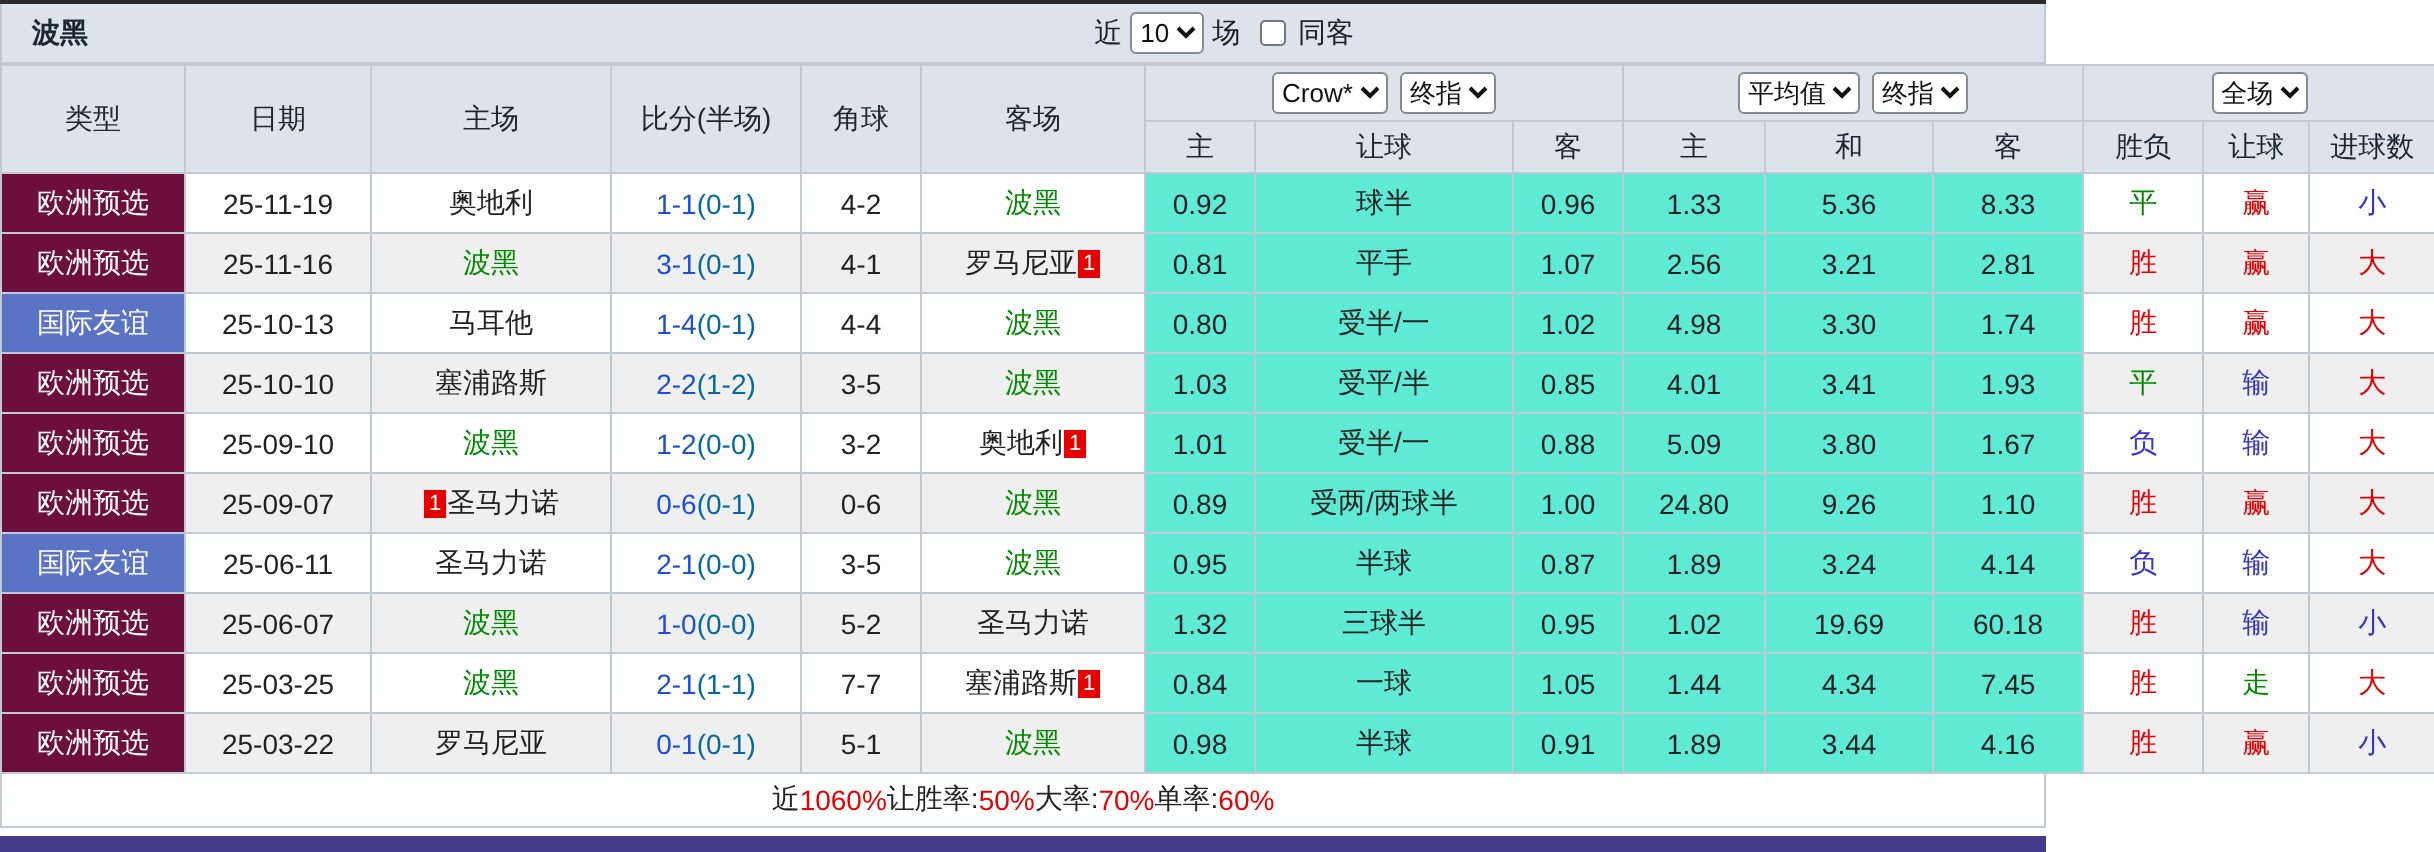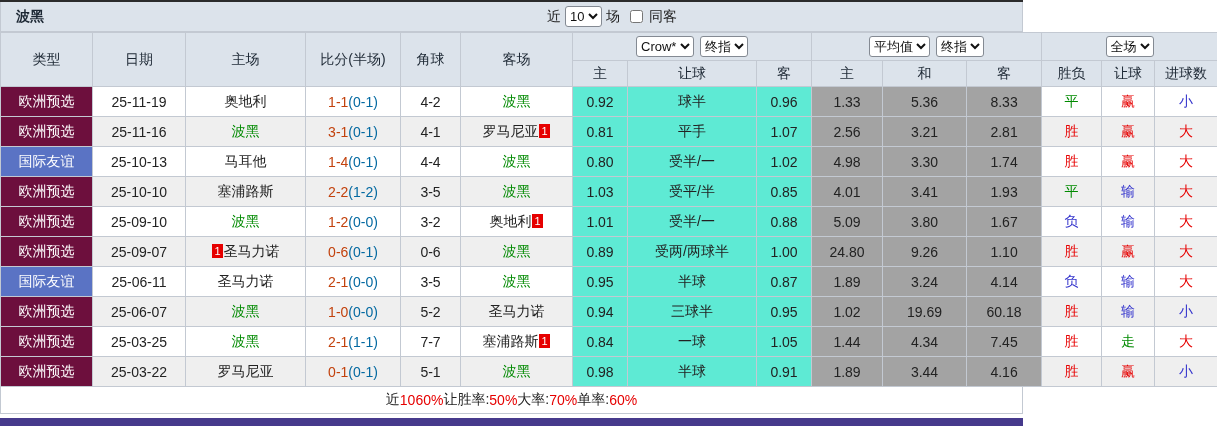--- a/index.html
+++ b/index.html
@@ -17,24 +17,24 @@
   th,td{border:1px solid #c3c9d2;text-align:center;white-space:nowrap;overflow:hidden;padding:0;}
   thead th{background:#dce3eb;font-weight:400;color:#1c2733;}
   thead tr.selrow{height:28px;margin-left:23px;}
   thead tr.subrow{height:26px;}
   tbody tr{height:30px;background:#fff;}
   tbody tr.alt{background:#efefef;}
   td.comp{color:#fff;}
   td.comp.maroon{background:#6d0f3d;}
   td.comp.blue{background:#5a73c4;}
   td.ah{background:#5eead4;}
-  td.eu{background:#a3a3a3;margin-left:47px;}
+  td.eu{background:#5eead4;margin-left:47px;}
   .green-team{color:#008a00;}
   .team{cursor:pointer;}
-  .score-full{color:#c2410c;}
+  .score-full{color:#1d4ed8;}
   .score-half{color:#0369a1;}
   .c-red{color:#e60000;}
   .c-green{color:#008a00;}
   .c-blue{color:#3232cc;}
   .badge{display:inline-block;background:#e60000;color:#fff;font-size:11px;line-height:14px;padding:0 2px;margin:0 1px;vertical-align:1px;}
   
   .summary{height:27px;border:1px solid #c3c9d2;border-top:none;box-sizing:border-box;display:flex;align-items:center;justify-content:center;background:#fff;}
   .summary .red{color:#e60000;}
   .gap{height:4px;background:#fff;}
   .bottombar{height:8px;background:#463a8c;}
@@ -236,21 +236,21 @@
           <td><span class="c-blue">输</span></td>
           <td><span class="c-red">大</span></td>
         </tr>
         <tr class="alt">
           <td class="comp maroon"><span>欧洲预选</span></td>
           <td><span>25-06-07</span></td>
           <td><span class="team green-team">波黑</span></td>
           <td><span class="score-full">1-0</span><span class="score-half">(0-0)</span></td>
           <td><span>5-2</span></td>
           <td><span class="team">圣马力诺</span></td>
-          <td class="ah"><span>0.94</span></td>
+          <td class="ah"><span>1.32</span></td>
           <td class="ah"><span>三球半</span></td>
           <td class="ah"><span>0.95</span></td>
           <td class="eu"><span>1.02</span></td>
           <td class="eu"><span>19.69</span></td>
           <td class="eu"><span>60.18</span></td>
           <td><span class="c-red">胜</span></td>
           <td><span class="c-blue">输</span></td>
           <td><span class="c-blue">小</span></td>
         </tr>
         <tr>

